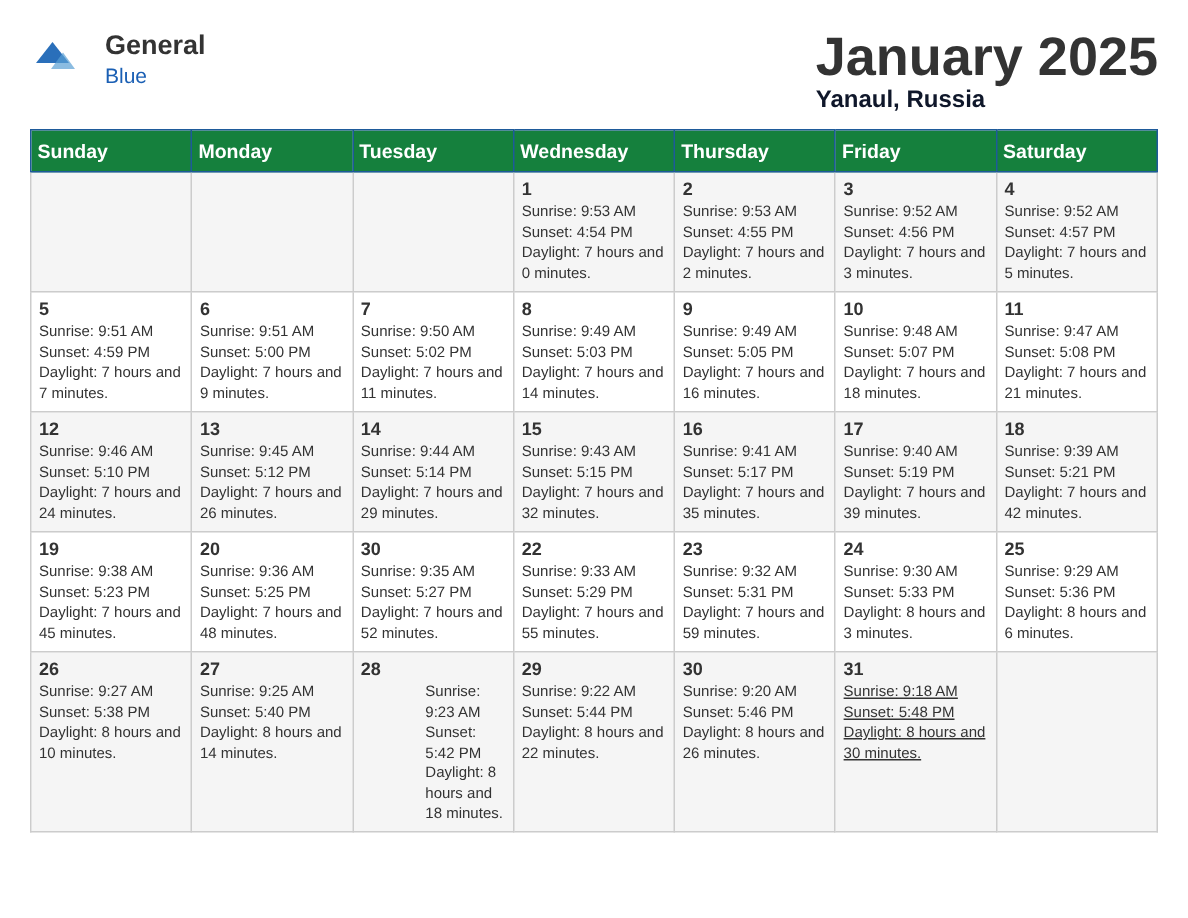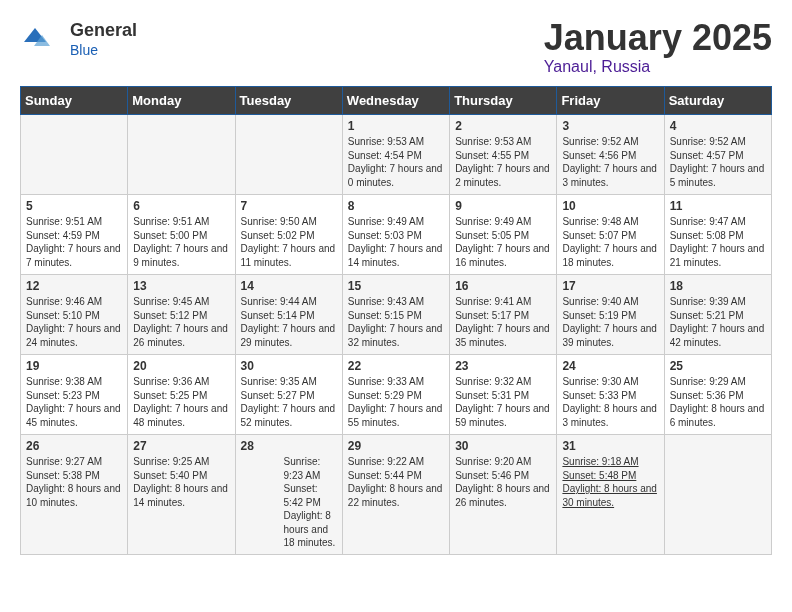--- a/index.html
+++ b/index.html
@@ -44,30 +44,31 @@
       text-align: left;
     }
     .month-title {
       font-size: 36px;
       font-weight: bold;
       color: #333;
       line-height: 1;
     }
     .subtitle {
       font-size: 16px;
-      color: #4c1d95;
+      color: #0f172a;
       margin-top: 2px;
+      font-weight: bold;
     }
     table {
       width: 100%;
       border-collapse: collapse;
       table-layout: fixed;
     }
     thead tr th {
-      background-color: #404040;
+      background-color: #15803d;
       color: #fff;
       font-size: 13px;
       font-weight: bold;
       padding: 6px 4px;
       text-align: left;
       border: 1px solid #1e5a9a;
     }
     tbody tr td {
       border: 1px solid #ccc;
       vertical-align: top;

